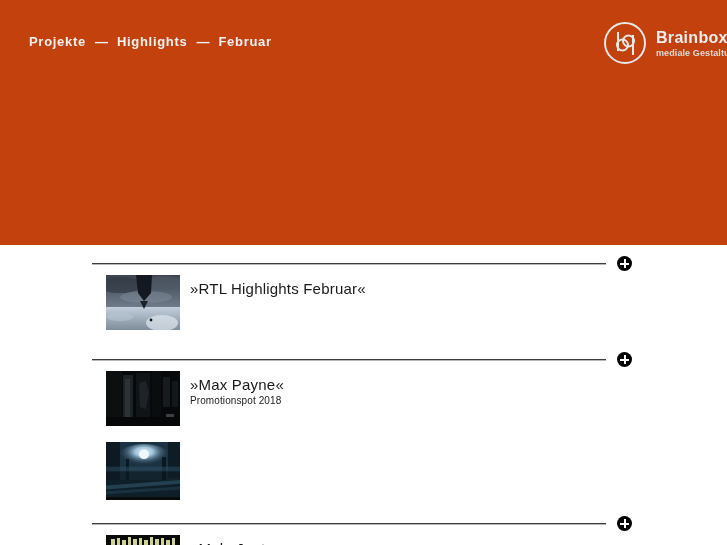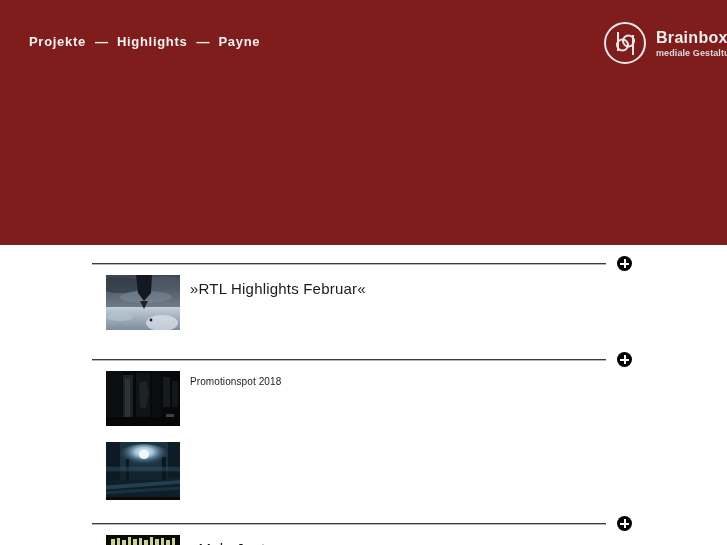--- a/index.html
+++ b/index.html
@@ -15,21 +15,21 @@
     position: relative;
   }
 
   
   #header-band {
     position: absolute;
     left: 0;
     top: 0;
     width: 727px;
     height: 245px;
-    background: #7f1d1d;
+    background: #c2410c;
   }
 
   #main-nav {
     position: absolute;
     left: 29px;
     top: 34px;
     display: flex;
     align-items: center;
     gap: 0px;
   }
@@ -176,21 +176,21 @@
 </head>
 <body>
 
 <div id="header-band">
 
   <nav id="main-nav">
     <a class="nav-link" href="#">Projekte</a>
     <span class="nav-sep">—</span>
     <a class="nav-link" href="#">Highlights</a>
     <span class="nav-sep">—</span>
-    <a class="nav-link" href="#">Payne</a>
+    <a class="nav-link" href="#">Februar</a>
   </nav>
 
   <div id="brand">
     <svg id="brand-mark" viewBox="0 0 44 44">
       <circle cx="22" cy="22" r="20" fill="none" stroke="#e8e8e8" stroke-width="2"></circle>
 
       <path d="M15 11 L15 30" fill="none" stroke="#e8e8e8" stroke-width="2"></path>
       <circle cx="19.5" cy="24" r="5.5" fill="none" stroke="#e8e8e8" stroke-width="2"></circle>
 
       <circle cx="25.5" cy="20" r="5.5" fill="none" stroke="#e8e8e8" stroke-width="2"></circle>
@@ -255,20 +255,21 @@
         <rect x="30" y="2" width="14" height="50" fill="#101416"></rect>
         <path d="M33 12 L40 10 L43 22 L40 38 L34 36 Z" fill="#1d2326"></path>
         <rect x="46" y="0" width="9" height="55" fill="#0a0d0e"></rect>
         <rect x="57" y="6" width="7" height="30" fill="#161b1e"></rect>
         <rect x="66" y="10" width="6" height="26" fill="#12171a"></rect>
         <rect x="60" y="43" width="8" height="6" fill="#3a4146"></rect>
         <rect x="0" y="46" width="74" height="9" fill="#060708"></rect>
       </svg>
     </div>
     <div class="row-text">
+      <div class="row-title">»Max Payne«</div>
       <div class="row-sub">Promotionspot 2018</div>
     </div>
   </div>
 
   <div class="project-row" style="height:68px;">
     <div class="thumb" style="top:5px;height:58px;">
       <svg viewBox="0 0 74 58" preserveAspectRatio="none">
         <defs>
           <radialGradient id="g3moon" cx="0.5" cy="0.3" r="0.5">
             <stop offset="0" stop-color="#eaf4fb"></stop>

